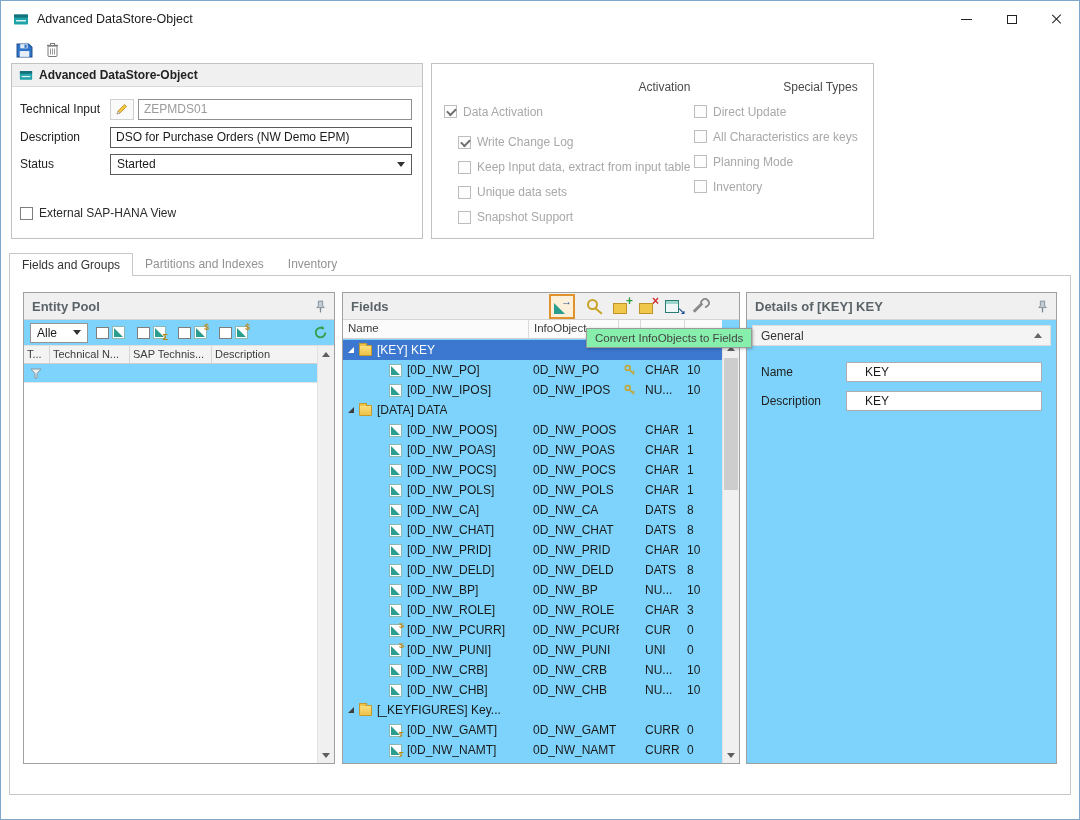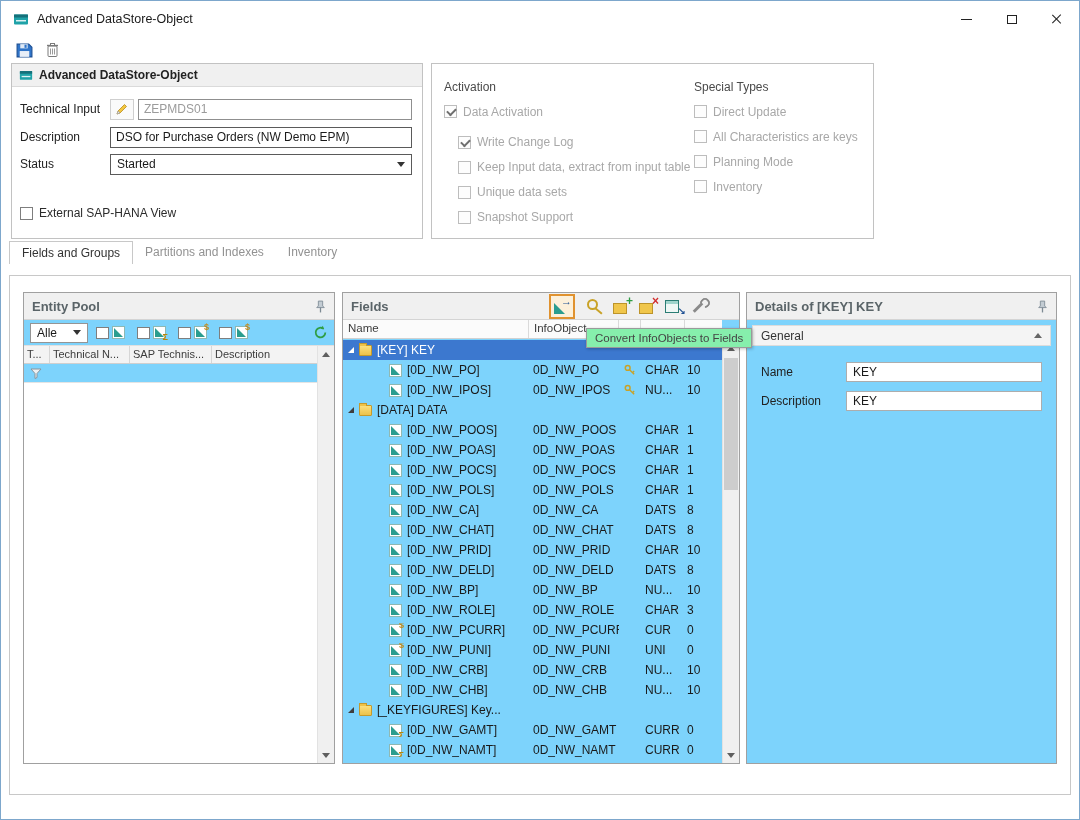--- a/index.html
+++ b/index.html
@@ -32,27 +32,27 @@
   .txt{flex:1;height:21px;border:1px solid #5a5a5a;padding:0 5px;font-size:12px;color:#1a1a1a;background:#fff;outline:none;}
   .txt.muted{color:#9b9b9b;border-color:#8f8f8f;}
   .combo{flex:1;height:21px;border:1px solid #5a5a5a;background:#fff;display:flex;align-items:center;padding:0 6px;font-size:12px;color:#1a1a1a;}
   .caret{margin-left:auto;width:0;height:0;border-left:4px solid transparent;border-right:4px solid transparent;border-top:5px solid #333;}
   .opt{display:flex;align-items:center;gap:6px;font-size:12px;color:#2b2b2b;height:25px;}
   .opt.indent{margin-left:14px;align-items:flex-end;}
   .cb{width:13px;height:13px;border:1px solid #7e7e7e;background:#fff;display:inline-block;position:relative;flex:0 0 13px;}
   .opt.checked .cb::after{content:"";position:absolute;left:2px;top:2px;width:7px;height:4px;border-left:2px solid #6f6f6f;border-bottom:2px solid #6f6f6f;transform:rotate(-45deg);}
   .opt.disabled .cb{border-color:#bdbdbd;background:#fdfdfd;}
   .opt.disabled .opt-label{color:#a8a8a8;}
-  .grp-title{font-size:12px;color:#4a4a4a;margin-bottom:5px;}
+  .grp-title{font-size:12px;color:#4a4a4a;margin-bottom:5px;text-align:right;}
   .act-col{position:absolute;left:12px;top:16px;}
   .spec-col{position:absolute;left:262px;top:16px;}
   .save-col{position:absolute;left:12px;top:16px;}
 
   
-  .tabs{position:absolute;left:8px;top:240px;height:23px;display:flex;z-index:6;}
+  .tabs{position:absolute;left:8px;top:252px;height:23px;display:flex;z-index:6;}
   .tab{height:23px;line-height:22px;padding:0 12px;font-size:12px;color:#929292;}
   .tab.active{background:#fff;border:1px solid #c8c8c8;border-bottom:none;color:#333;}
 
   
   .tabpage{position:absolute;left:8px;right:8px;top:274px;bottom:24px;border:1px solid #c8c8c8;background:#fff;}
 
   
   .panel{position:absolute;top:16px;bottom:30px;background:#7dd3fc;border:1px solid #a0a0a0;}
   #entity-pool{left:13px;width:312px;}
   #fields-panel{left:332px;width:398px;}
@@ -126,21 +126,21 @@
   .c-len{flex:1;text-align:left;padding-left:2px;}
 
   
   .tooltip{position:absolute;left:585px;top:327px;background:#86efac;border:1px solid #9a9a9a;padding:3px 8px;font-size:11.5px;color:#454545;z-index:60;box-shadow:1px 1px 3px rgba(0,0,0,.25);white-space:nowrap;}
 
   
   .gsec{margin:5px 5px 0;height:21px;background:#f4f4f4;border:1px solid #dcdcdc;display:flex;align-items:center;padding:0 8px;font-size:12px;color:#333;}
   .chev-up{margin-left:auto;width:0;height:0;border-left:4px solid transparent;border-right:4px solid transparent;border-bottom:5px solid #666;}
   .drow{display:flex;align-items:center;margin:9px 14px;}
   .dlabel{flex:0 0 85px;font-size:12px;color:#222;}
-  .dtxt{flex:1;height:20px;border:1px solid #adadad;padding:0 6px;font-size:12px;color:#1a1a1a;outline:none;}
+  .dtxt{flex:1;height:20px;border:1px solid #adadad;padding:0 18px;font-size:12px;color:#1a1a1a;outline:none;}
 </style>
 </head>
 <body>
 
 <div class="window">
 
   <div class="titlebar">
     <span style="display:flex;">
         <svg width="16" height="16" viewBox="0 0 16 16">
           <rect x="1" y="3.5" width="14" height="10" rx="1" fill="#1fa2a8"></rect>

